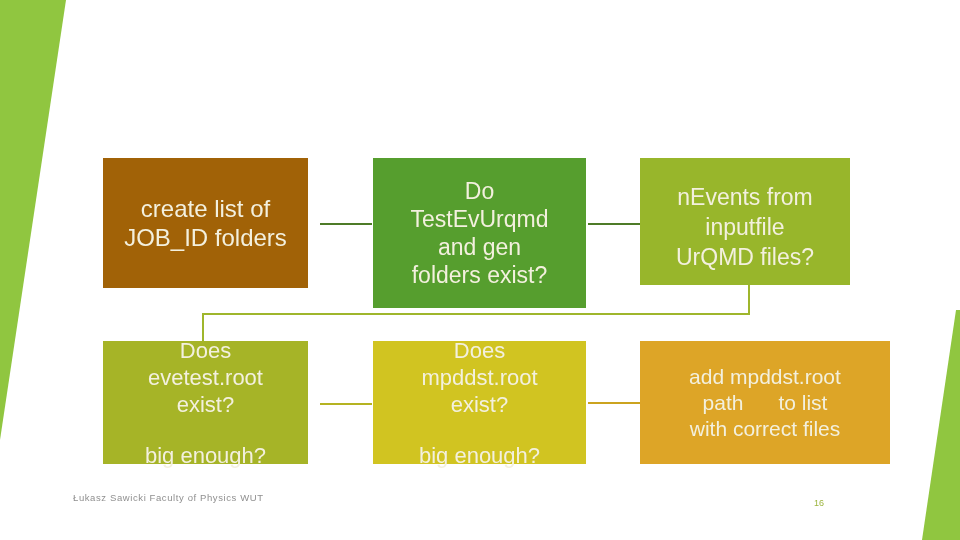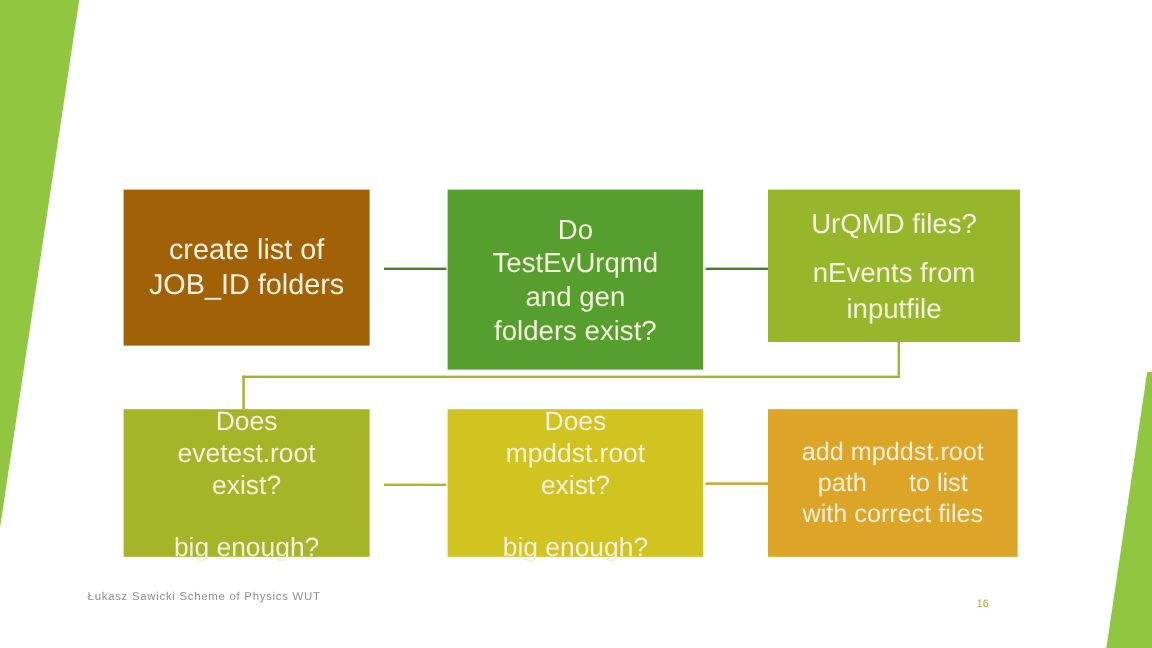--- a/index.html
+++ b/index.html
@@ -45,21 +45,21 @@
   }
   .flow-box .para2 { margin-top: 11px; }
 
   
   .box-create   { left: 103px; top: 158px; width: 205px; height: 130px; background: #a16207; font-size: 24px; }
   .box-testev   { left: 373px; top: 158px; width: 213px; height: 150px; background: #569E2E; font-size: 23px; line-height: 28px; }
   .box-urqmd    { left: 640px; top: 158px; width: 210px; height: 127px; background: #98B62B; font-size: 23px; line-height: 30px; }
   
   .box-evetest  { left: 103px; top: 341px; width: 205px; height: 123px; background: #A6B427; font-size: 22px; line-height: 27px; }
   .box-mpddst   { left: 373px; top: 341px; width: 213px; height: 123px; background: #D1C421; font-size: 22px; line-height: 27px; }
-  .box-addpath  { left: 640px; top: 341px; width: 208px; height: 123px; background: #DDA527; font-size: 21px; line-height: 26px; }
+  .box-addpath  { left: 640px; top: 341px; width: 250px; height: 123px; background: #DDA527; font-size: 21px; line-height: 26px; }
   .box-evetest .para2, .box-mpddst .para2 { margin-top: 24px; }
 
   .connector { position: absolute; }
   .conn-1 { left: 320px; top: 223px; width: 52px; height: 2px; background: #4E7B28; }
   .conn-2 { left: 588px; top: 223px; width: 52px; height: 2px; background: #4E7B28; }
   .conn-elbow-down-right { left: 748px; top: 285px; width: 2px;  height: 28px; background: #9FB62C; }
   .conn-elbow-horizontal { left: 202px; top: 313px; width: 548px; height: 2px; background: #9FB62C; }
   .conn-elbow-down-left  { left: 202px; top: 313px; width: 2px;  height: 28px; background: #9FB62C; }
   .conn-4 { left: 320px; top: 403px; width: 52px; height: 2px; background: #B5B322; }
   .conn-5 { left: 588px; top: 402px; width: 52px; height: 2px; background: #CBA31F; }
@@ -96,23 +96,23 @@
   </div>
 
   <div class="flow-box box-testev">
     <span class="para">Do
 TestEvUrqmd
 and gen
 folders exist?</span>
   </div>
 
   <div class="flow-box box-urqmd">
-    <span class="para">UrQMD files?</span>
     <span class="para para2">nEvents from
 inputfile</span>
+    <span class="para">UrQMD files?</span>
   </div>
 
   <div class="flow-box box-evetest">
     <span class="para">Does
 evetest.root
 exist?</span>
     <span class="para para2">big enough?</span>
   </div>
 
   <div class="flow-box box-mpddst">
@@ -129,16 +129,16 @@
   </div>
 
   <div class="connector conn-1"></div>
   <div class="connector conn-2"></div>
   <div class="connector conn-elbow-down-right"></div>
   <div class="connector conn-elbow-horizontal"></div>
   <div class="connector conn-elbow-down-left"></div>
   <div class="connector conn-4"></div>
   <div class="connector conn-5"></div>
 
-  <div class="slide-footer">Łukasz Sawicki Scheme of Physics WUT</div>
+  <div class="slide-footer">Łukasz Sawicki Faculty of Physics WUT</div>
   <div class="page-number">16</div>
 
 </div>
 
 </body></html>

